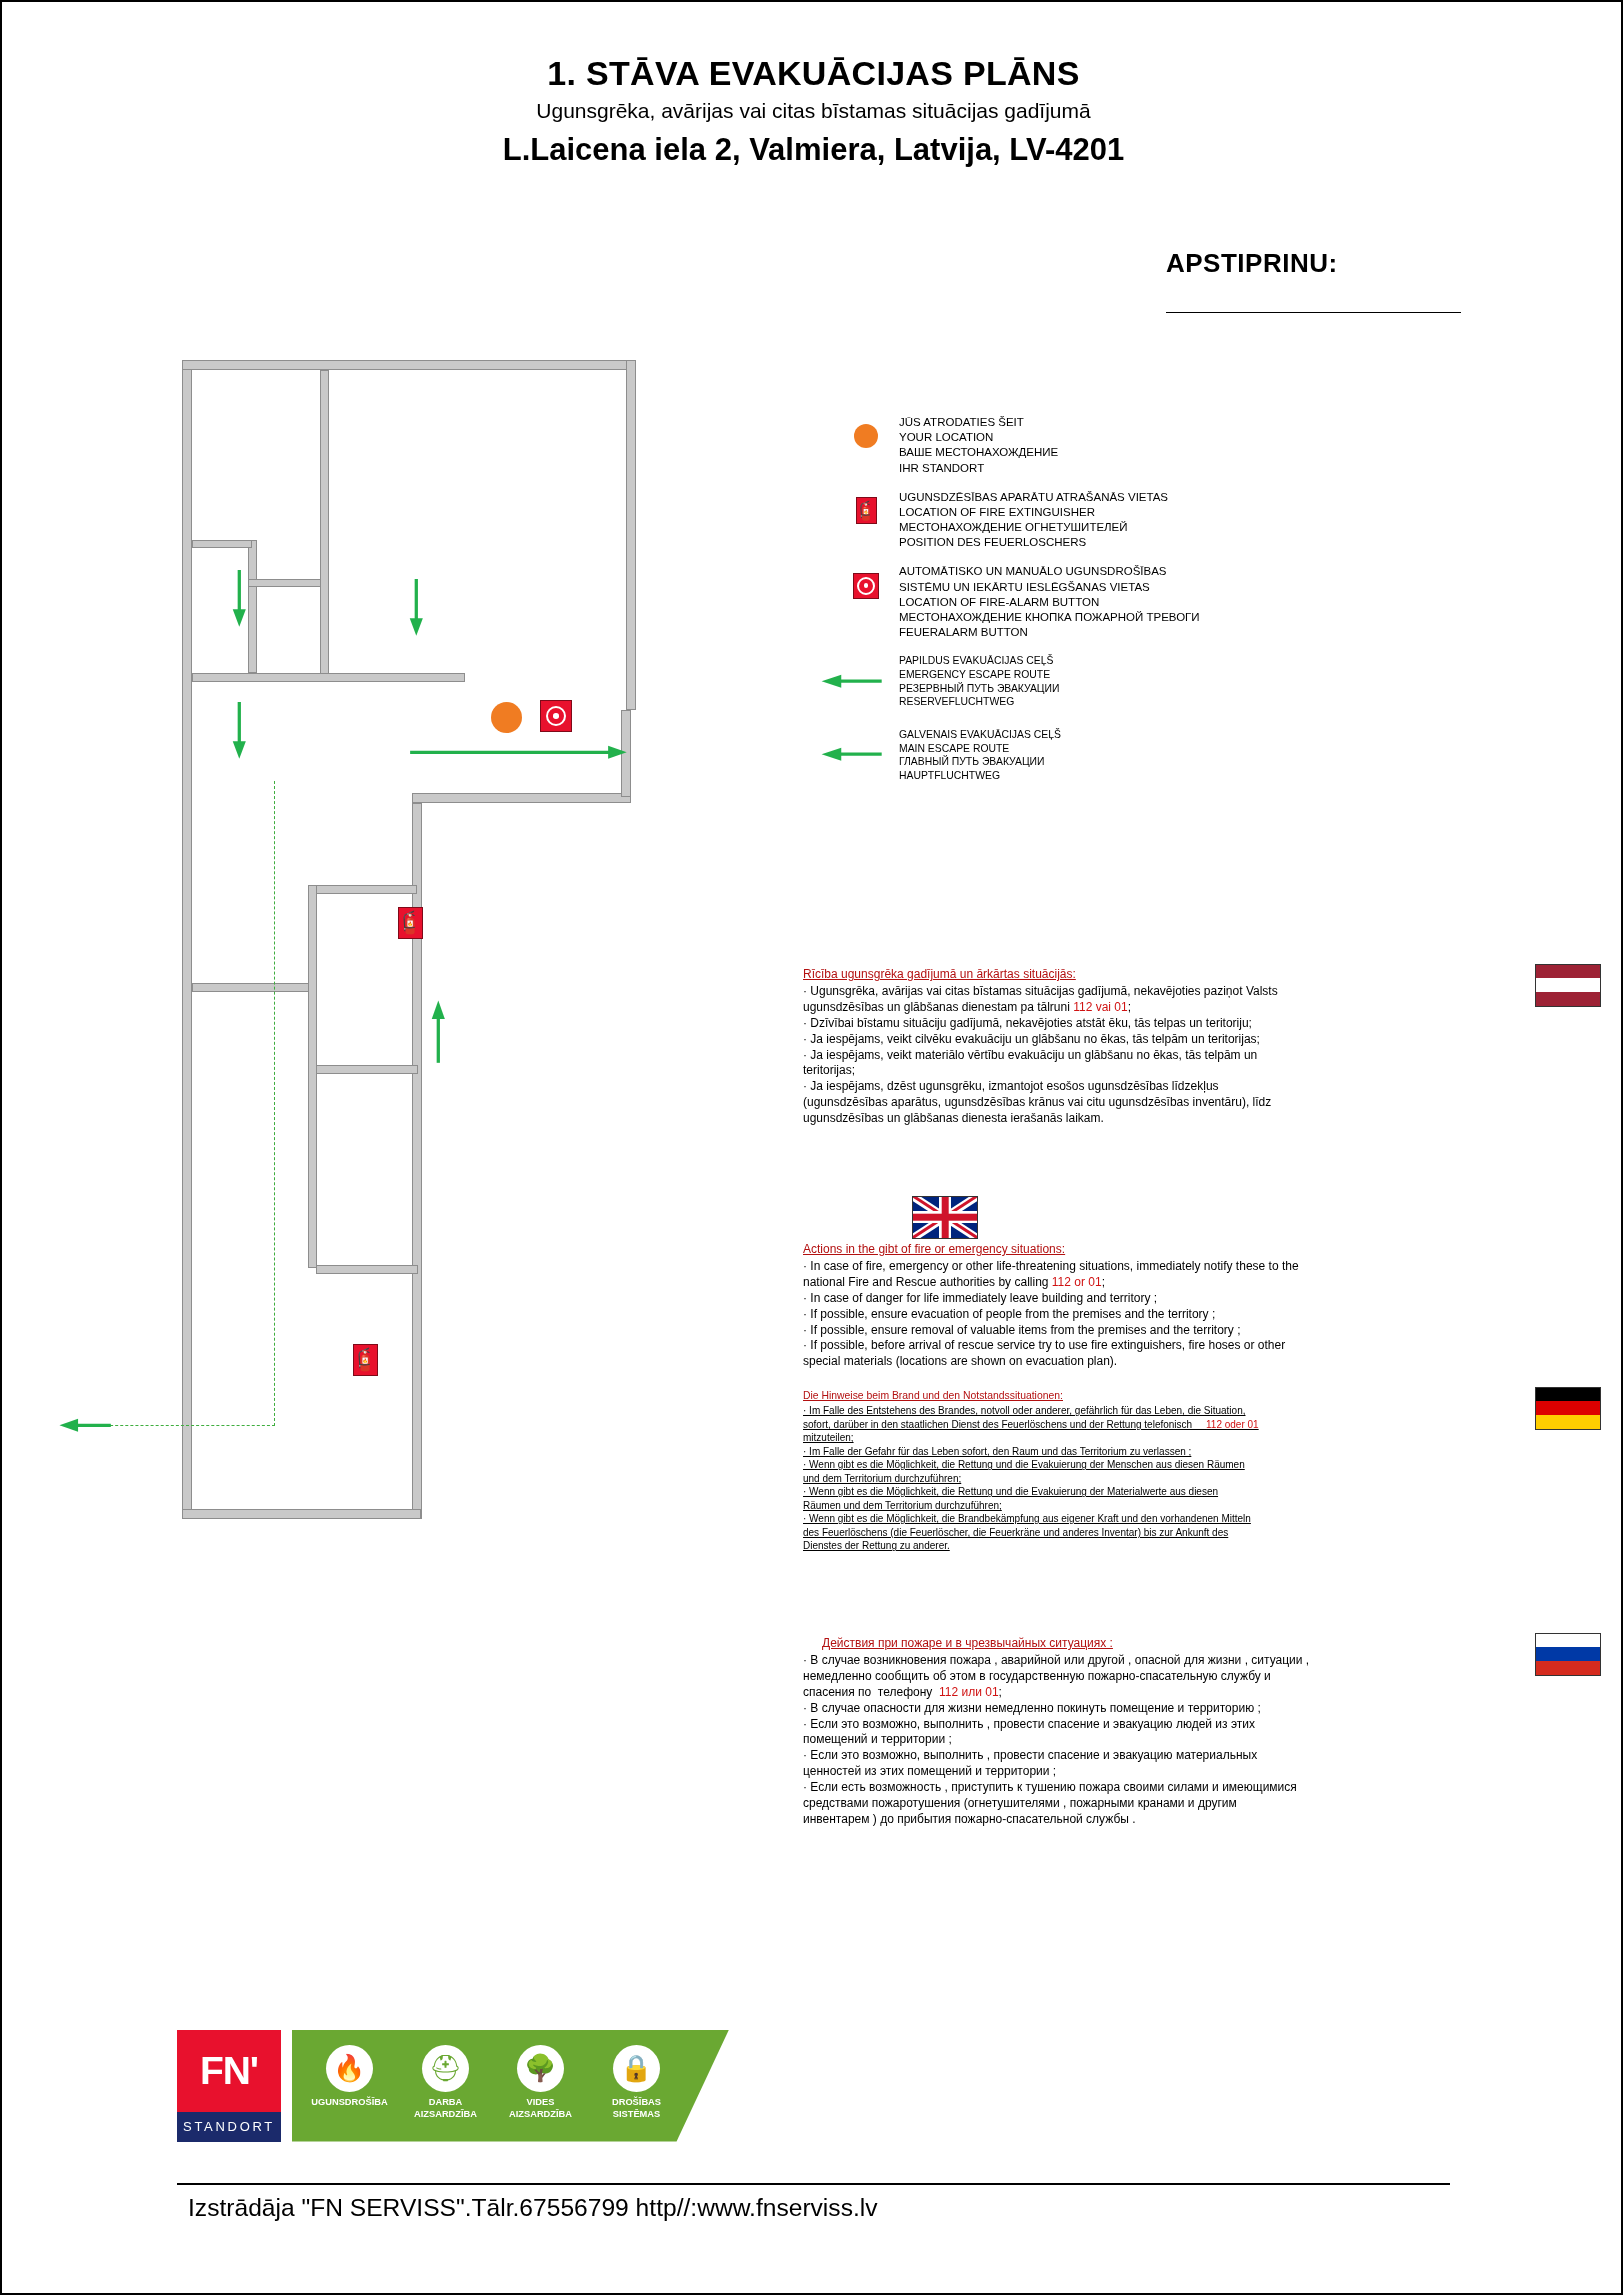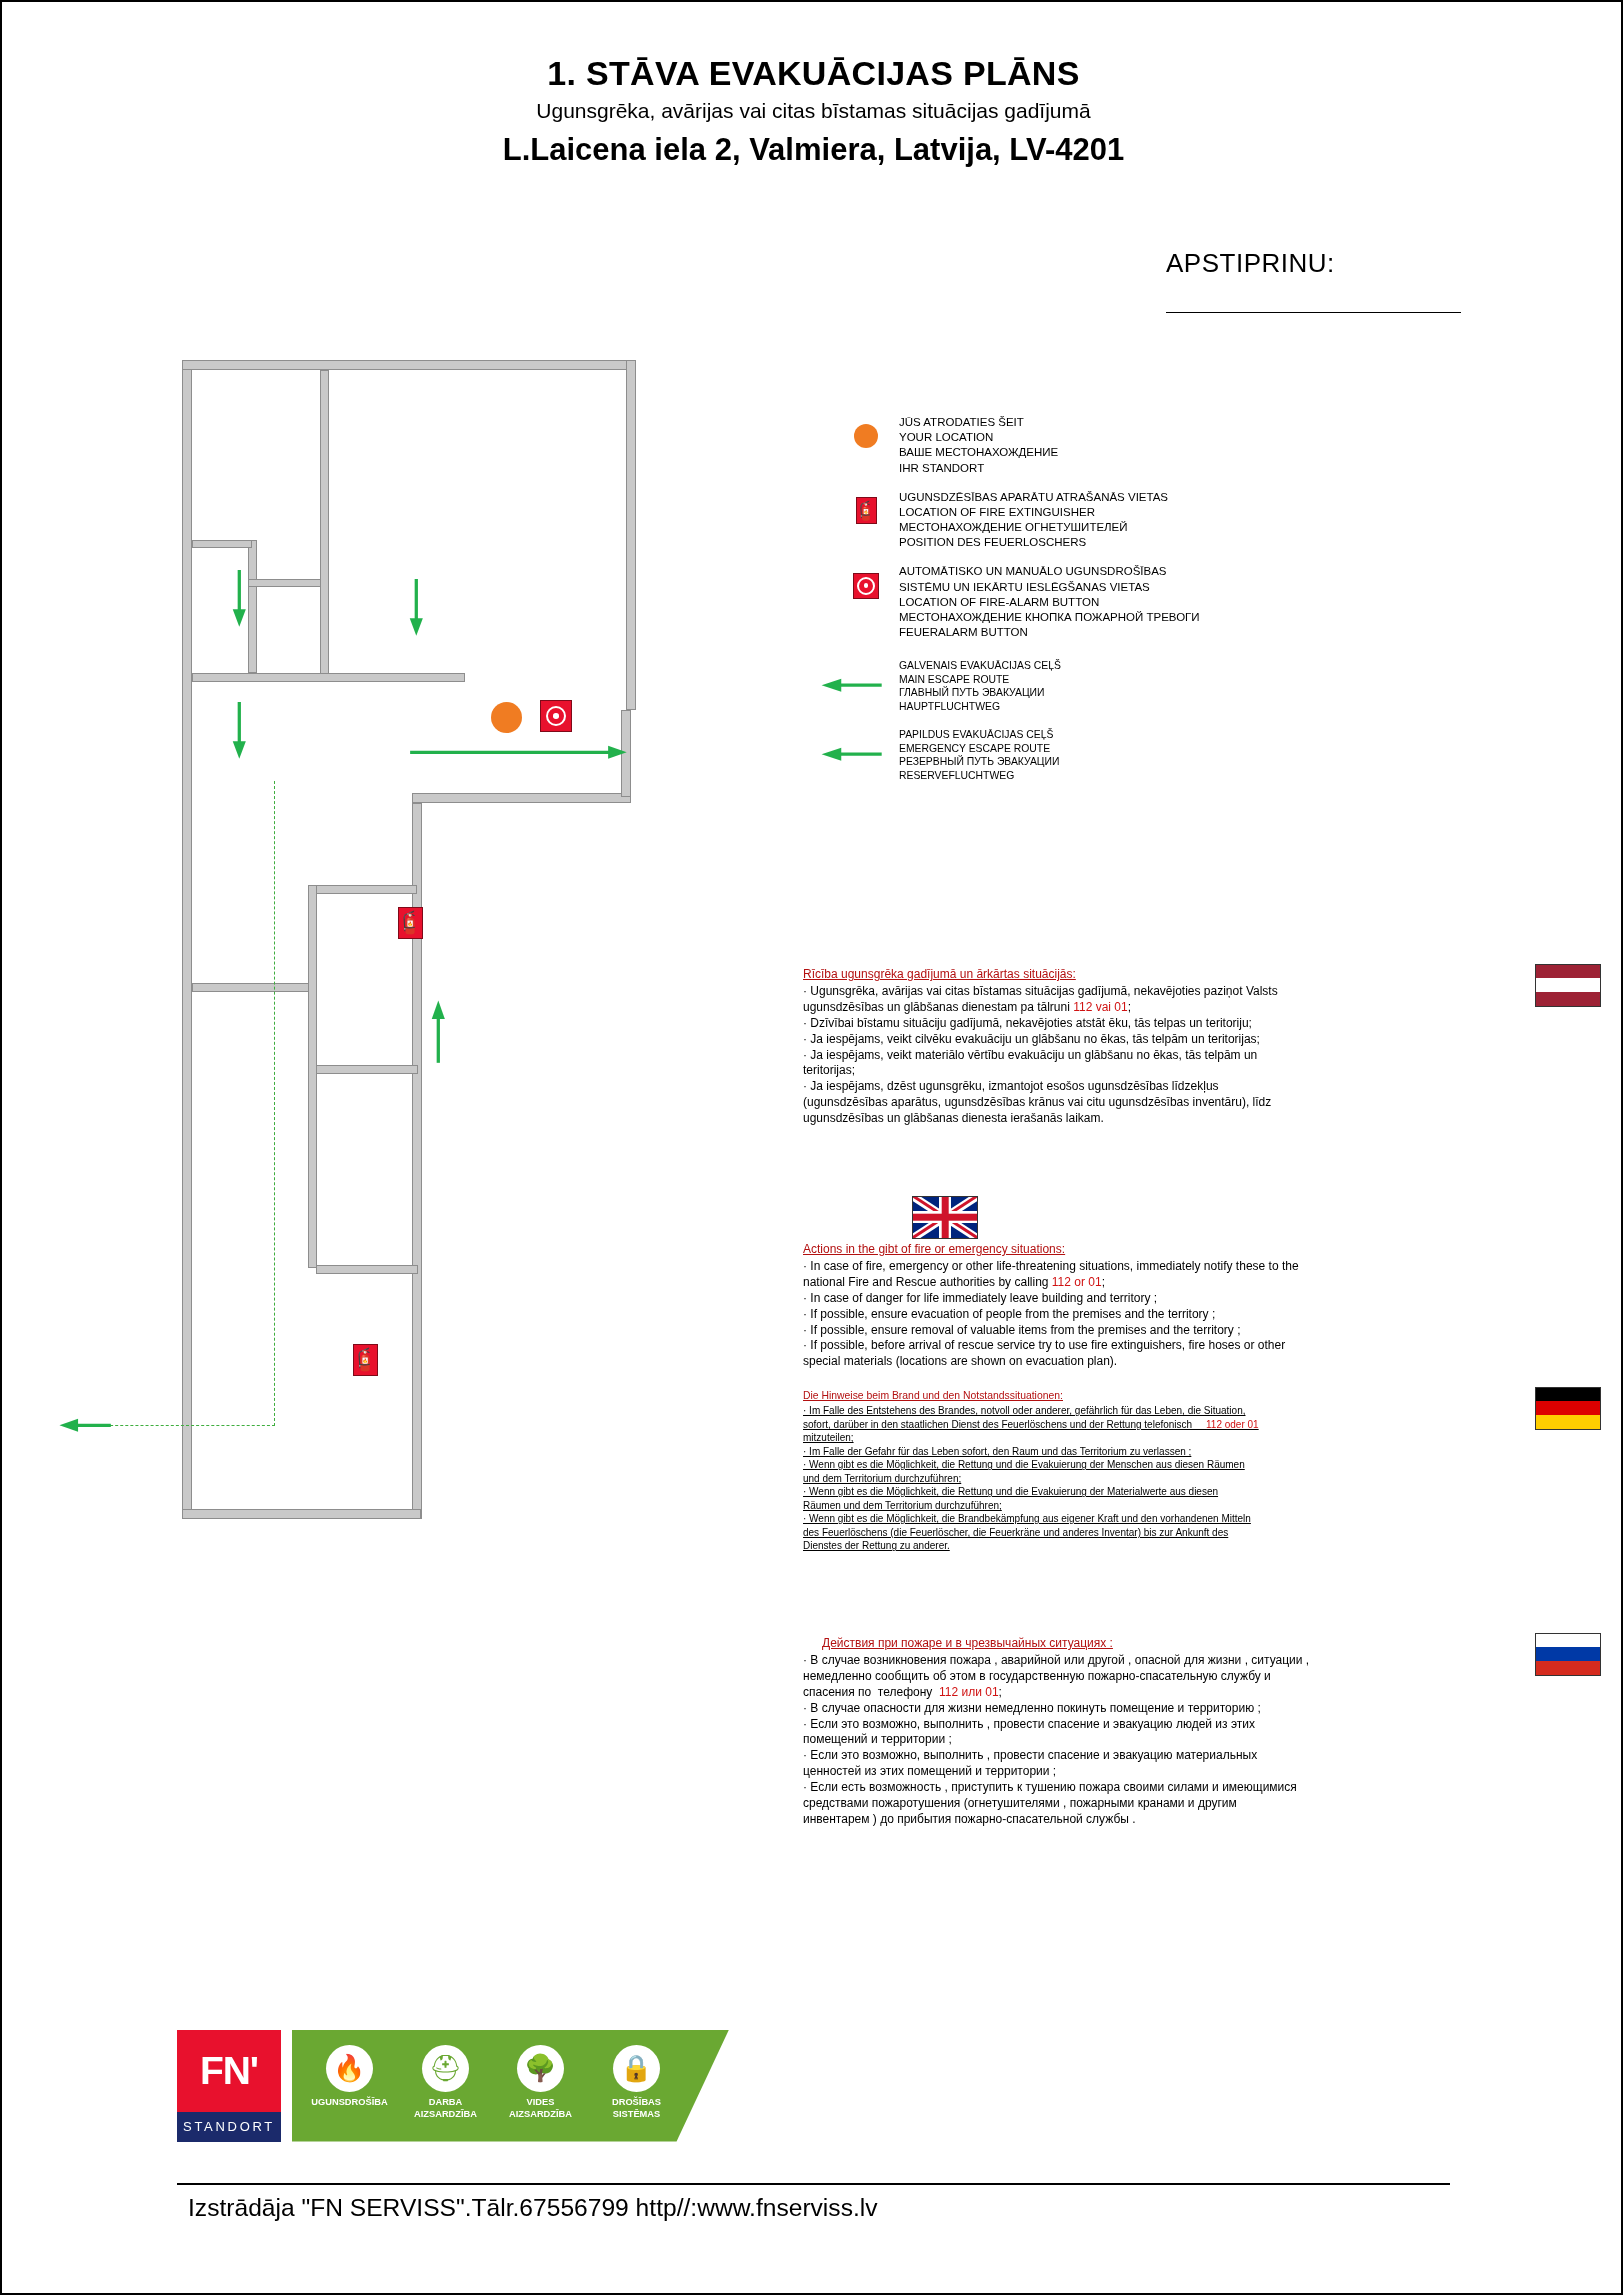--- a/index.html
+++ b/index.html
@@ -16,21 +16,21 @@
     border: 2.7px solid #000;
     box-sizing: border-box;
   }
   
   .header { position:absolute; top:52px; left:0; width:1623px; text-align:center; }
   .h-title { font-size:34px; font-weight:bold; letter-spacing:0.3px; }
   .h-sub   { font-size:21px; margin-top:5.5px; }
   .h-addr  { font-size:31px; font-weight:bold; margin-top:9.8px; }
 
   .approve { position:absolute; top:246px; left:1164px; width:306px; }
-  .approve-label { font-size:26px; letter-spacing:0.5px; }
+  .approve-label { font-size:26px; letter-spacing:0.5px;font-weight:bold; }
   .approve-line { margin-top:33px; border-bottom:1.6px solid #000; width:295px; }
 
   
   .plan { position:absolute; left:180px; top:358px; width:475px; height:1164px; }
   .wall { position:absolute; background:#c9c9c9; border:1.1px solid #8d8d8d; box-sizing:border-box; }
 
   .arrow { position:absolute; }
   .arrow svg { display:block; }
 
   .dashline { position:absolute; border-left:1.6px dashed #3fae3f; }
@@ -233,47 +233,47 @@
       </div>
       <div class="legend-text">
         <div>AUTOMĀTISKO UN MANUĀLO UGUNSDROŠĪBAS</div>
         <div>SISTĒMU UN IEKĀRTU IESLĒGŠANAS VIETAS</div>
         <div>LOCATION OF FIRE-ALARM BUTTON</div>
         <div>МЕСТОНАХОЖДЕНИЕ КНОПКА ПОЖАРНОЙ ТРЕВОГИ</div>
         <div>FEUERALARM BUTTON</div>
       </div>
     </div>
 
+    <div class="legend-row" style="margin-top:9.8px;">
+      <div class="legend-mark" style="left:-33px; top:7.7px; width:77px;">
+        <svg width="66" height="16.4" viewBox="0 0 120 30">
+            <path d="M118 15 L40 15" stroke="#22b14c" stroke-width="6" fill="none"></path>
+            <path d="M44 3 L8 15 L44 27 Z" fill="#22b14c"></path>
+          </svg>
+      </div>
+      <div class="legend-text" style="margin-left:55px; font-size:10.4px;">
+        <div>PAPILDUS EVAKUĀCIJAS CEĻŠ</div>
+        <div>EMERGENCY ESCAPE ROUTE</div>
+        <div>РЕЗЕРВНЫЙ ПУТЬ ЭВАКУАЦИИ</div>
+        <div>RESERVEFLUCHTWEG</div>
+      </div>
+    </div>
+
     <div class="legend-row" style="margin-top:18.6px;">
       <div class="legend-mark" style="left:-33px; top:7.7px; width:77px;">
         <svg width="66" height="16.4" viewBox="0 0 120 30">
             <path d="M118 15 L40 15" stroke="#22b14c" stroke-width="6" fill="none"></path>
             <path d="M44 3 L8 15 L44 27 Z" fill="#22b14c"></path>
           </svg>
       </div>
       <div class="legend-text" style="margin-left:55px; font-size:10.4px;">
         <div>GALVENAIS EVAKUĀCIJAS CEĻŠ</div>
         <div>MAIN ESCAPE ROUTE</div>
         <div>ГЛАВНЫЙ ПУТЬ ЭВАКУАЦИИ</div>
         <div>HAUPTFLUCHTWEG</div>
-      </div>
-    </div>
-
-    <div class="legend-row" style="margin-top:9.8px;">
-      <div class="legend-mark" style="left:-33px; top:7.7px; width:77px;">
-        <svg width="66" height="16.4" viewBox="0 0 120 30">
-            <path d="M118 15 L40 15" stroke="#22b14c" stroke-width="6" fill="none"></path>
-            <path d="M44 3 L8 15 L44 27 Z" fill="#22b14c"></path>
-          </svg>
-      </div>
-      <div class="legend-text" style="margin-left:55px; font-size:10.4px;">
-        <div>PAPILDUS EVAKUĀCIJAS CEĻŠ</div>
-        <div>EMERGENCY ESCAPE ROUTE</div>
-        <div>РЕЗЕРВНЫЙ ПУТЬ ЭВАКУАЦИИ</div>
-        <div>RESERVEFLUCHTWEG</div>
       </div>
     </div>
   </div>
 
   <div class="instr" style="top:965px;">
     <div class="flag flag-lv" style="right:-109px;">
       <div style="background:#9d2235;"></div>
         <div style="background:#ffffff;"></div>
         <div style="background:#9d2235;"></div>
     </div>

